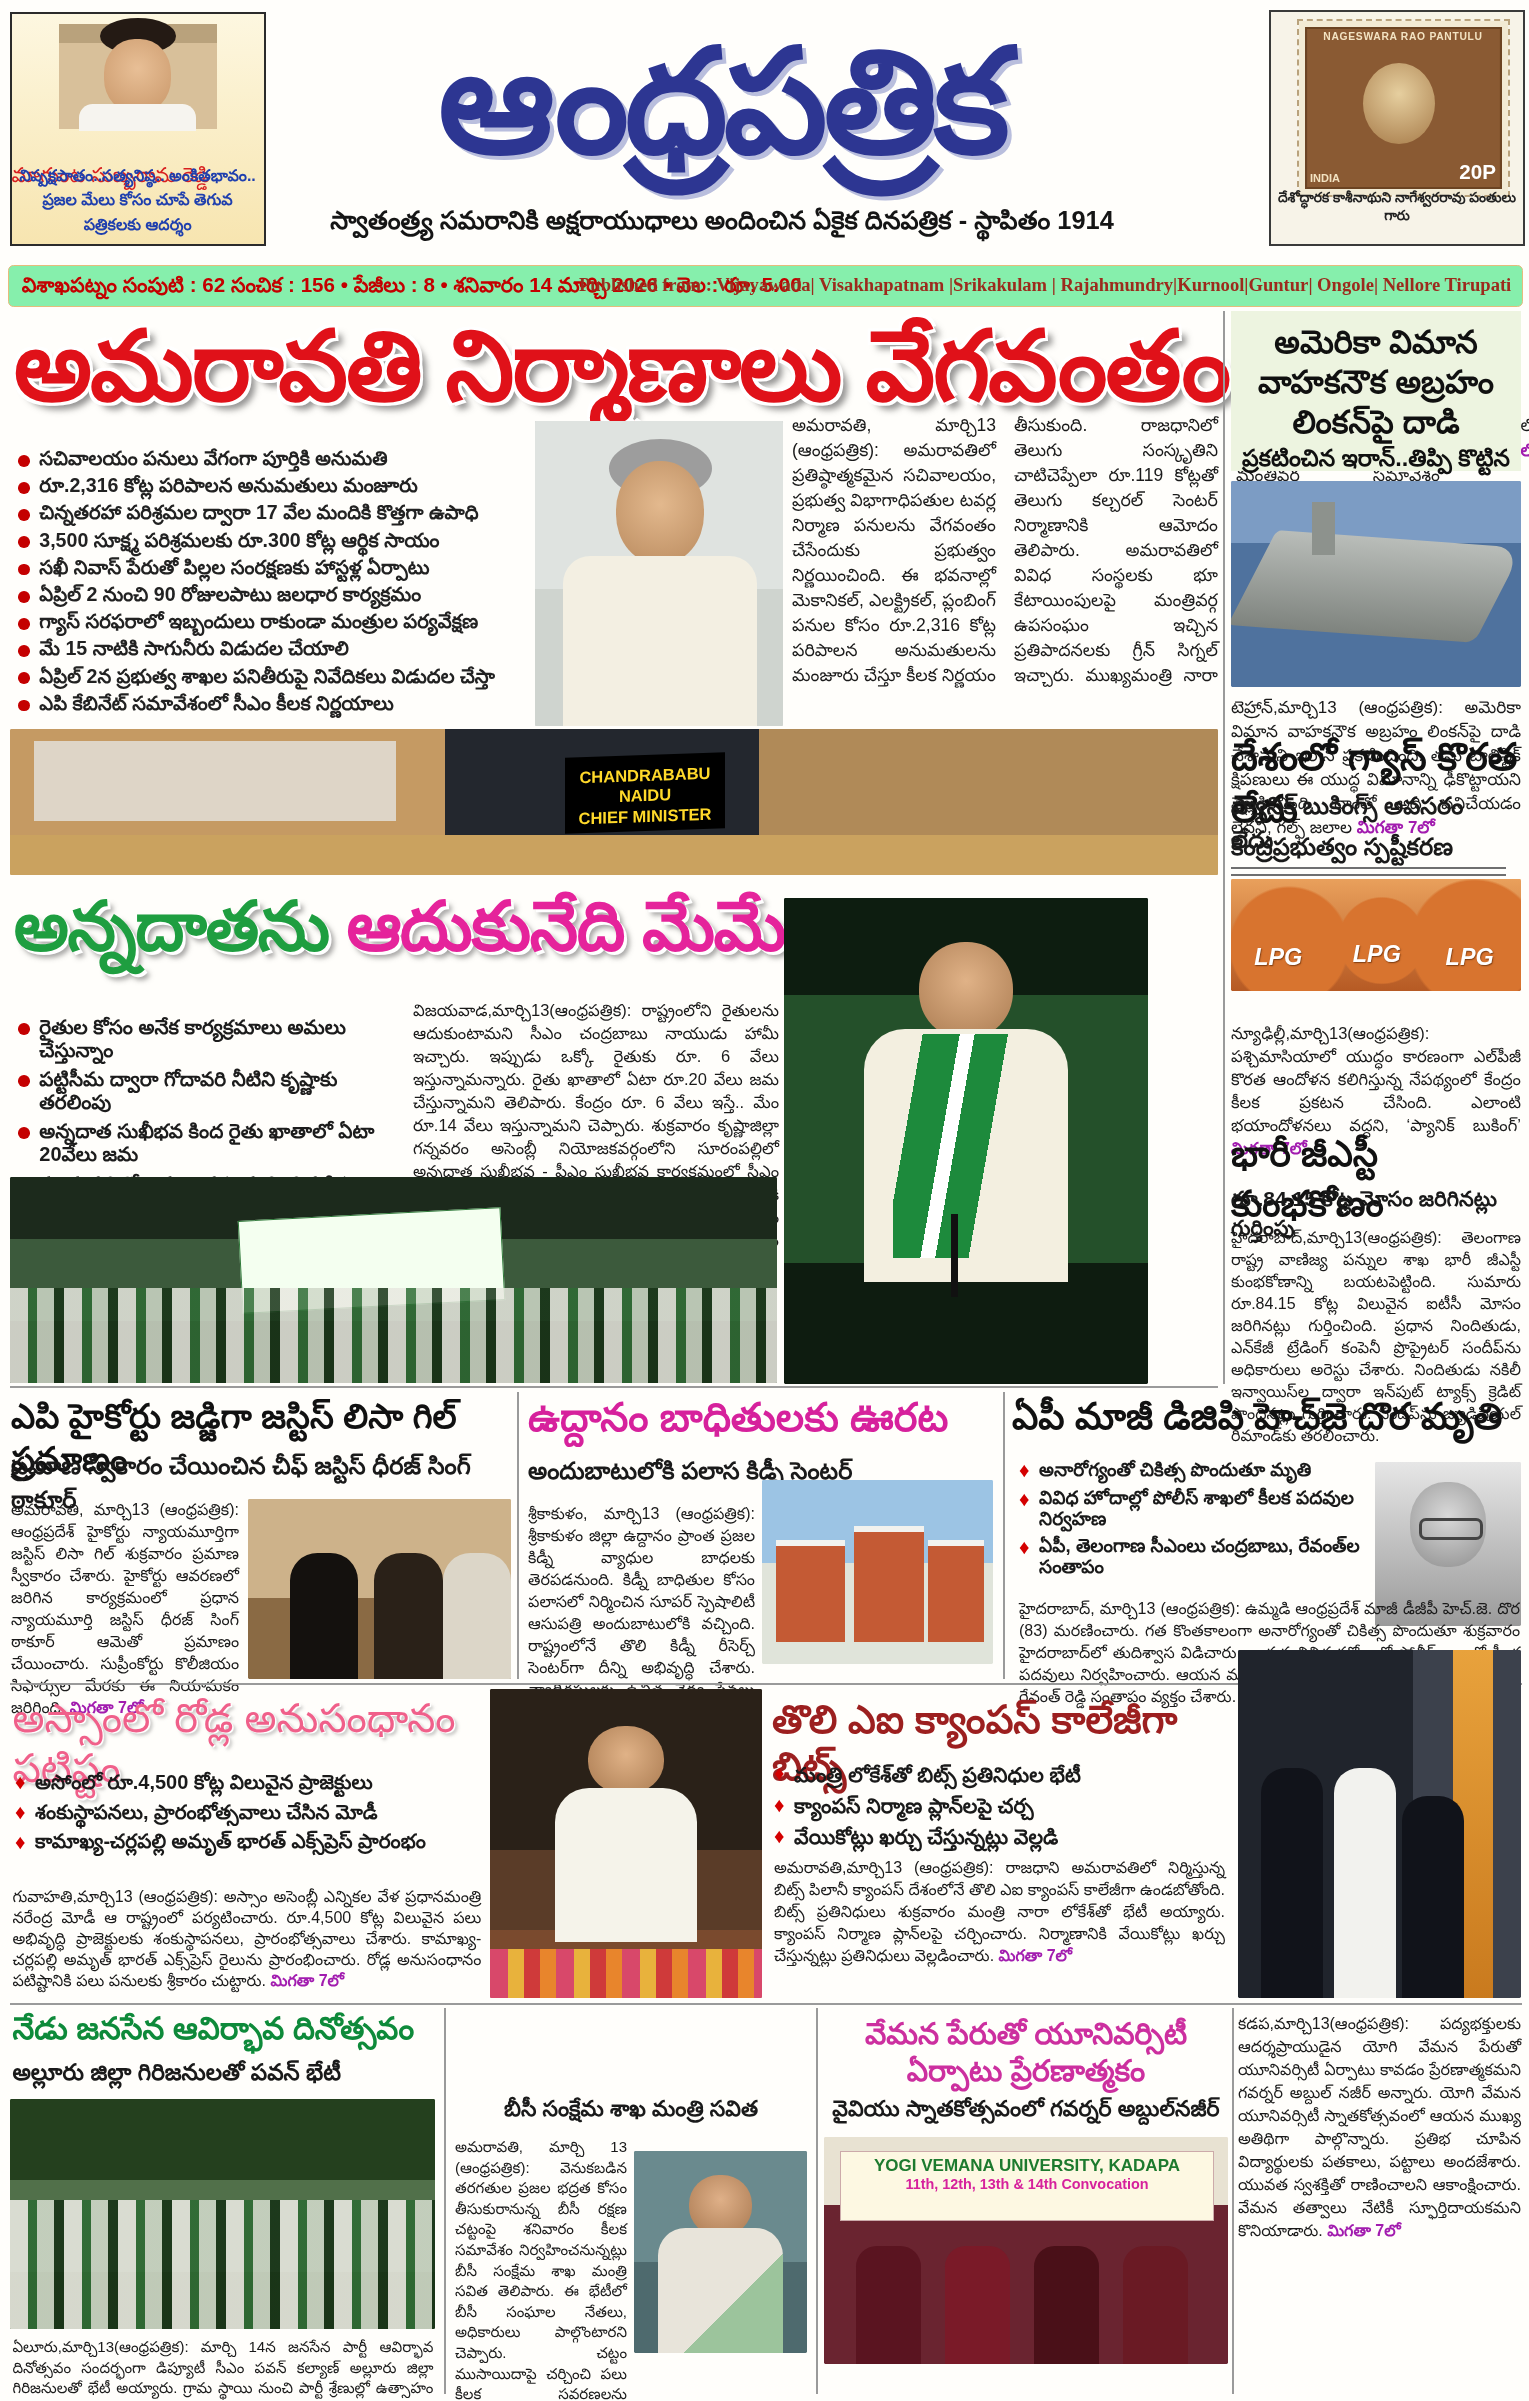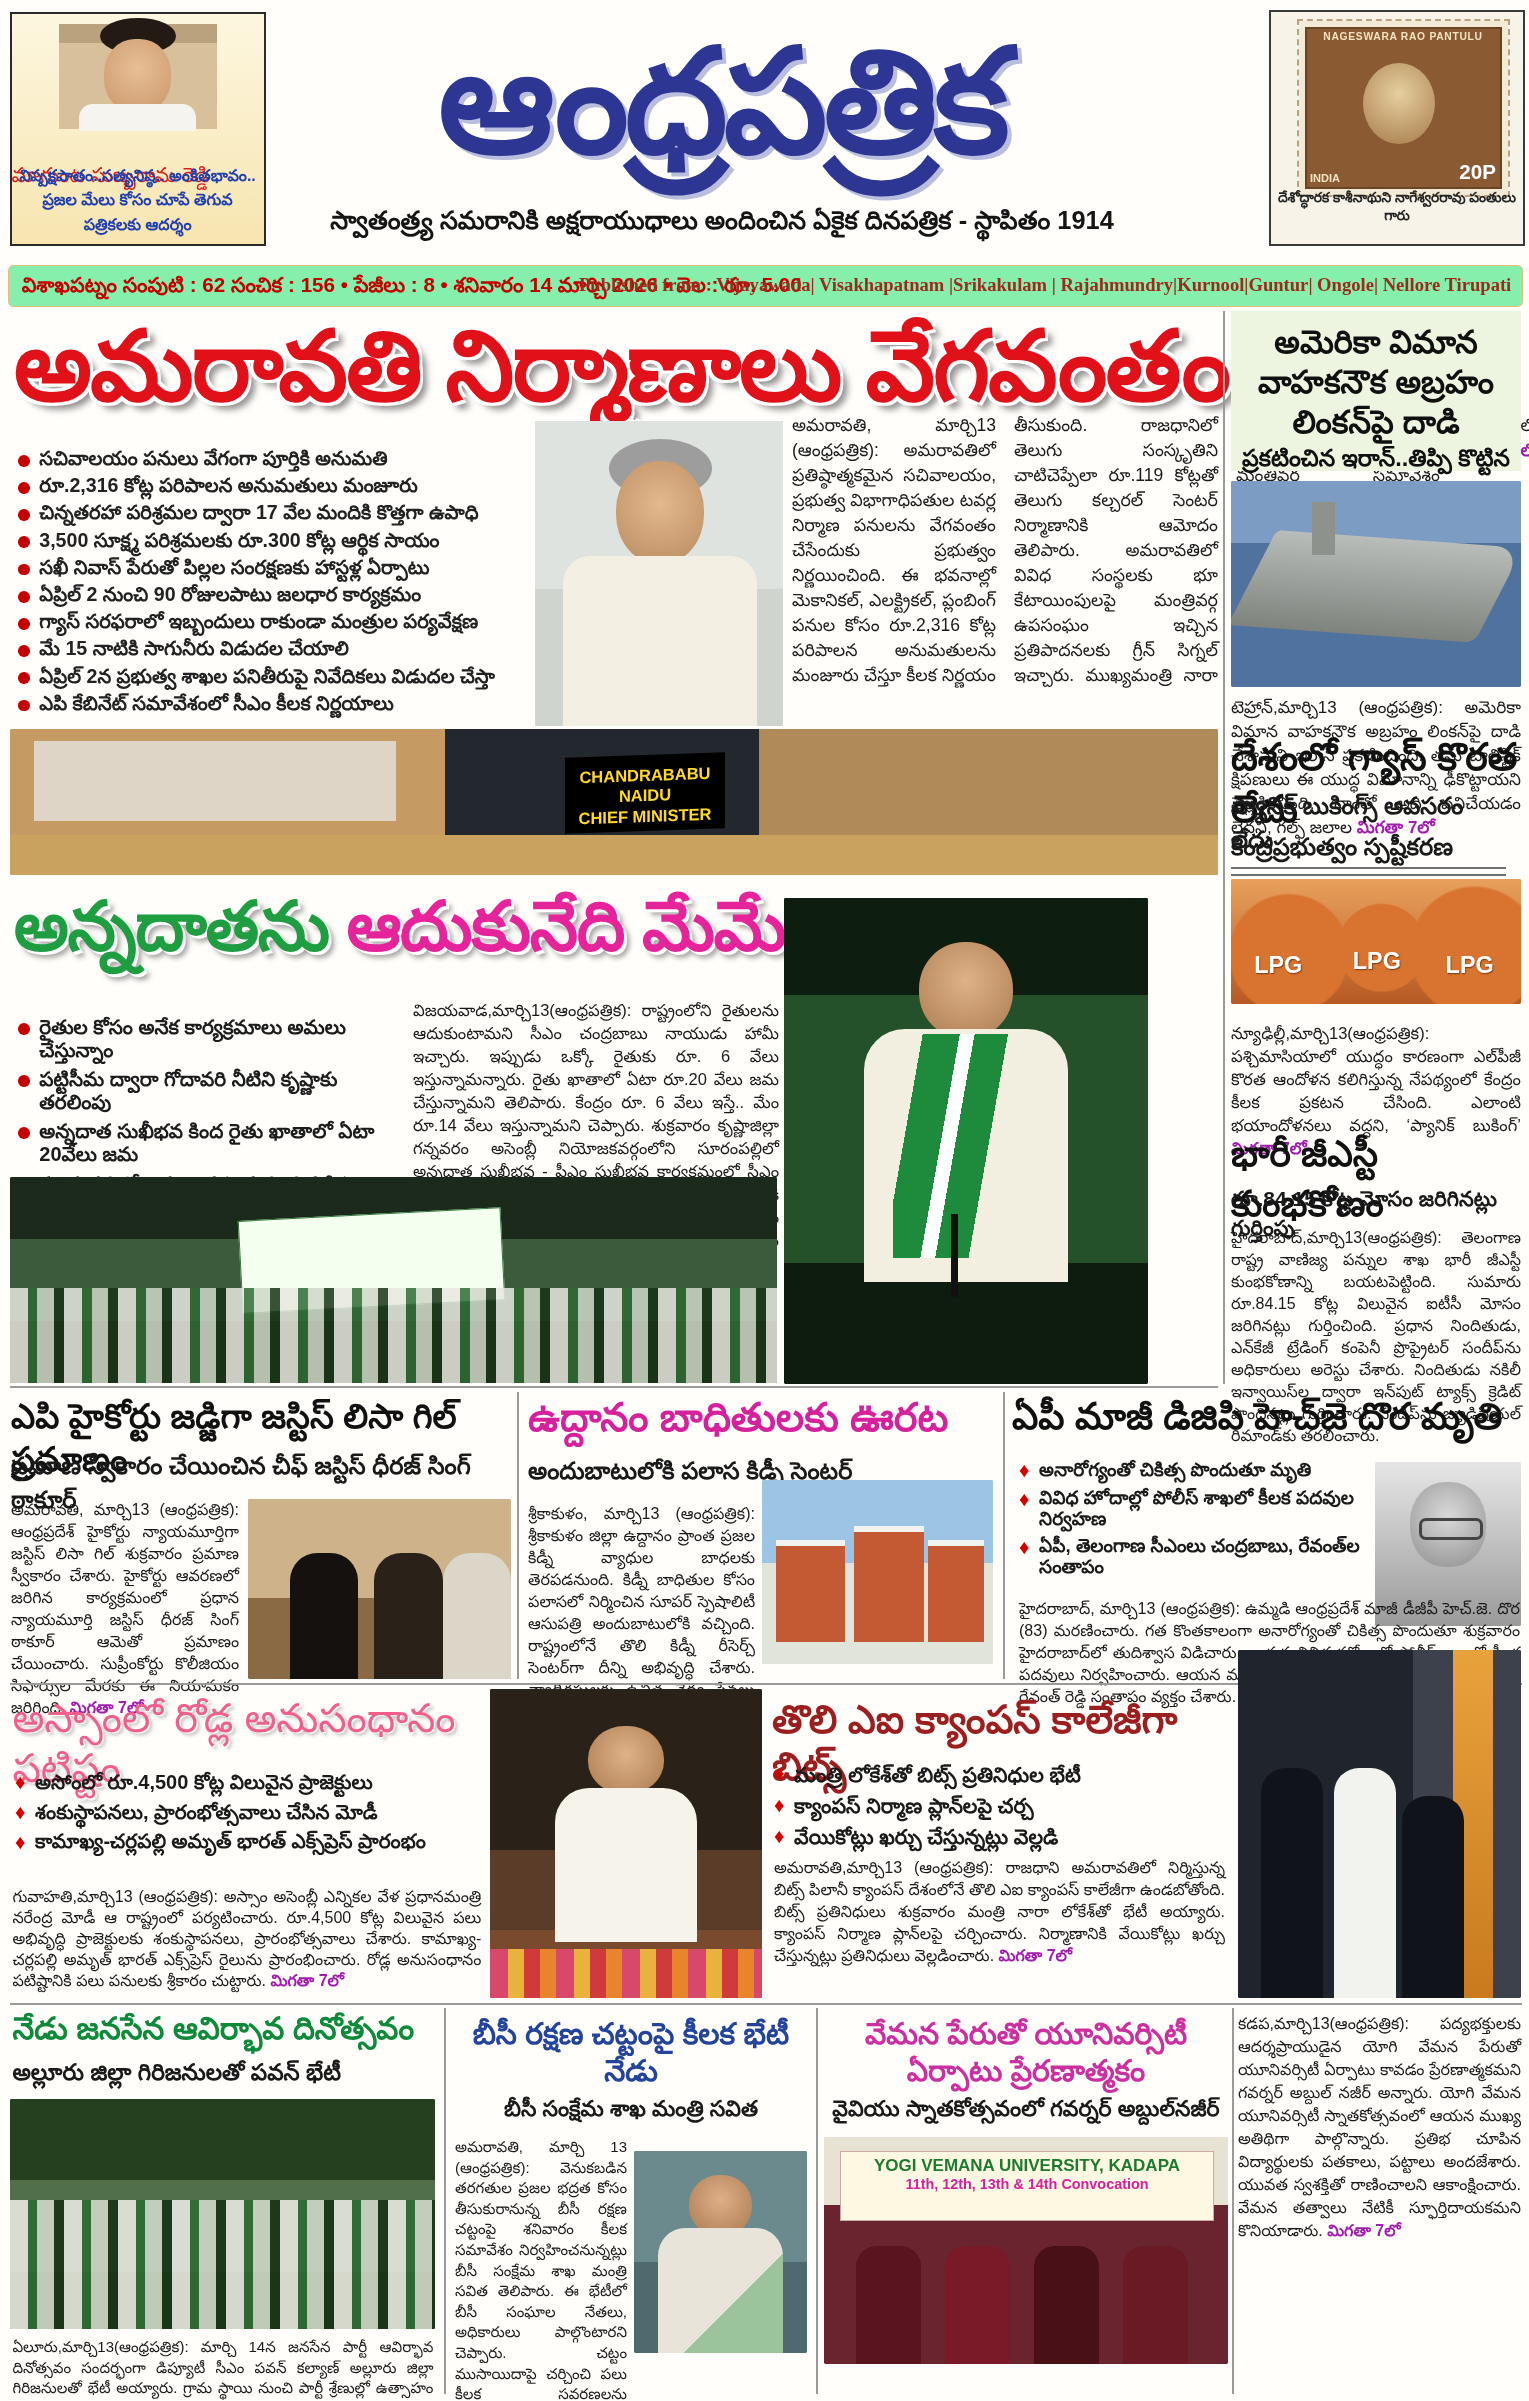--- a/index.html
+++ b/index.html
@@ -66,25 +66,25 @@
   
   #carrier-panel{left:1231px;top:311px;width:290px;height:160px;background:#edf4e0;}
   .rc-headline{font-size:32px;line-height:40px;font-weight:bold;color:#101010;text-align:center;}
   .rc-subhead{font-size:23.4px;font-weight:bold;color:#101010;text-align:center;}
   #carrier-photo{left:1231px;top:481px;width:290px;height:206px;background:linear-gradient(180deg,#7c9cc4 0 30%,#4f729e 30% 100%);}
   .ship{position:absolute;left:6%;top:28%;width:88%;height:46%;background:linear-gradient(180deg,#b9bdb9,#7e837e);
         transform:skewX(-24deg) rotate(4deg);border-radius:5.5px 27.5px 9.6px 5.5px;}
   .ship-tower{position:absolute;left:28%;top:10%;width:8%;height:26%;background:#8d928d;}
   .rc-body{font-size:17px;line-height:24px;text-align:justify;}
   #gas-sec .uline{border-bottom:2.1px solid #6f6f6f;padding-bottom:6.9px;}
-  #lpg-photo{left:1231px;top:879px;width:290px;height:125px;background:
+  #lpg-photo{left:1231px;top:879px;width:290px;height:112px;background:
       radial-gradient(circle at 20% 60%,#d8742f 0 24%,transparent 25%),
       radial-gradient(circle at 52% 55%,#d8742f 0 26%,transparent 27%),
       radial-gradient(circle at 84% 58%,#d8742f 0 25%,transparent 26%),
-      linear-gradient(180deg,#e9a05c,#b65a24);}
+      linear-gradient(180deg,#e9a05c,#b65a24); font-style: italic;}
   .lpg-t{position:absolute;color:#fff;font-weight:bold;font-size:23.4px;text-shadow:0.7px 0.7px 1.4px #7a3a10;}
   
   #farm-headline{left:13.8px;top:882px;width:1128px;font-size:69px;line-height:89px;font-weight:bold;letter-spacing:-1.4px;
       text-shadow:2.8px 2.8px 0 #fff,5.5px 5.5px 5.5px rgba(80,80,80,.5);}
   .fh-green{color:#1e9e40;} .fh-pink{color:#e5239b;}
   #farm-bullets{left:18px;top:1016px;width:385px;font-size:20px;line-height:23px;font-weight:bold;color:#1c1c1c;}
   #farm-body{left:413px;top:999px;width:366px;height:172px;font-size:16.5px;line-height:23px;text-align:justify;}
   #farmers-photo{left:9.6px;top:1177px;width:767px;height:206px;
       background:linear-gradient(180deg,#1c2a1c 0 30%,#3c5a3c 30% 70%,#28331f 70% 100%);}
   .cheque{position:absolute;left:30%;top:18%;width:34%;height:44%;background:#f4fff0;border:1.4px solid #2f7a3a;transform:rotate(-3deg);}
@@ -443,21 +443,20 @@
   <div class="ph" id="jan-photo">
     <div class="crowd" style="height:56%;opacity:.9;"></div>
   </div>
   <div class="abs" id="jan-body">
     <span>ఏలూరు,మార్చి13(ఆంధ్రపత్రిక): మార్చి 14న జనసేన పార్టీ ఆవిర్భావ దినోత్సవం సందర్భంగా డిప్యూటీ సీఎం పవన్ కల్యాణ్ అల్లూరు జిల్లా గిరిజనులతో భేటీ అయ్యారు. గ్రామ స్థాయి నుంచి పార్టీ శ్రేణుల్లో ఉత్సాహం నింపారు. </span>
     <span class="more">మిగతా 7లో</span>
   </div>
 
   <div class="vrule" style="left:444px;top:2008px;height:386px;"></div>
 
-  <div class="abs" id="bc-headline">బీసీ రక్షణ చట్టంపై కీలక భేటీ నేడు</div>
   <div class="abs" id="bc-sub">బీసీ సంక్షేమ శాఖ మంత్రి సవిత</div>
   <div class="abs" id="bc-body">
     <span>అమరావతి, మార్చి 13 (ఆంధ్రపత్రిక): వెనుకబడిన తరగతుల ప్రజల భద్రత కోసం తీసుకురానున్న బీసీ రక్షణ చట్టంపై శనివారం కీలక సమావేశం నిర్వహించనున్నట్లు బీసీ సంక్షేమ శాఖ మంత్రి సవిత తెలిపారు. ఈ భేటీలో బీసీ సంఘాల నేతలు, అధికారులు పాల్గొంటారని చెప్పారు. చట్టం ముసాయిదాపై చర్చించి పలు కీలక సవరణలను పరిశీలించనున్నారు. </span>
     
   </div>
   <div class="ph" id="bc-photo">
     <div class="bc-face"></div>
     <div class="bc-saree"></div>
   </div>
 

